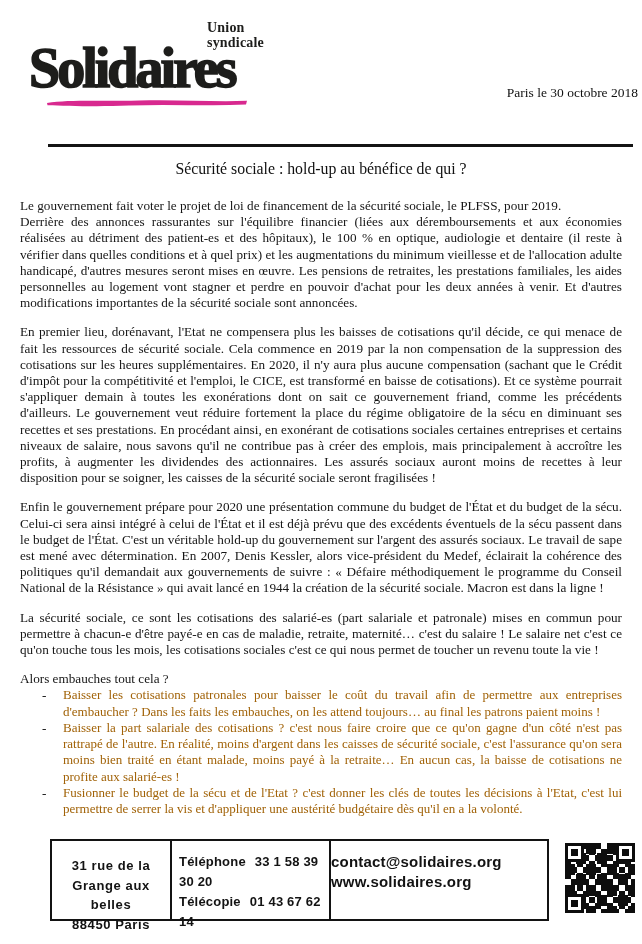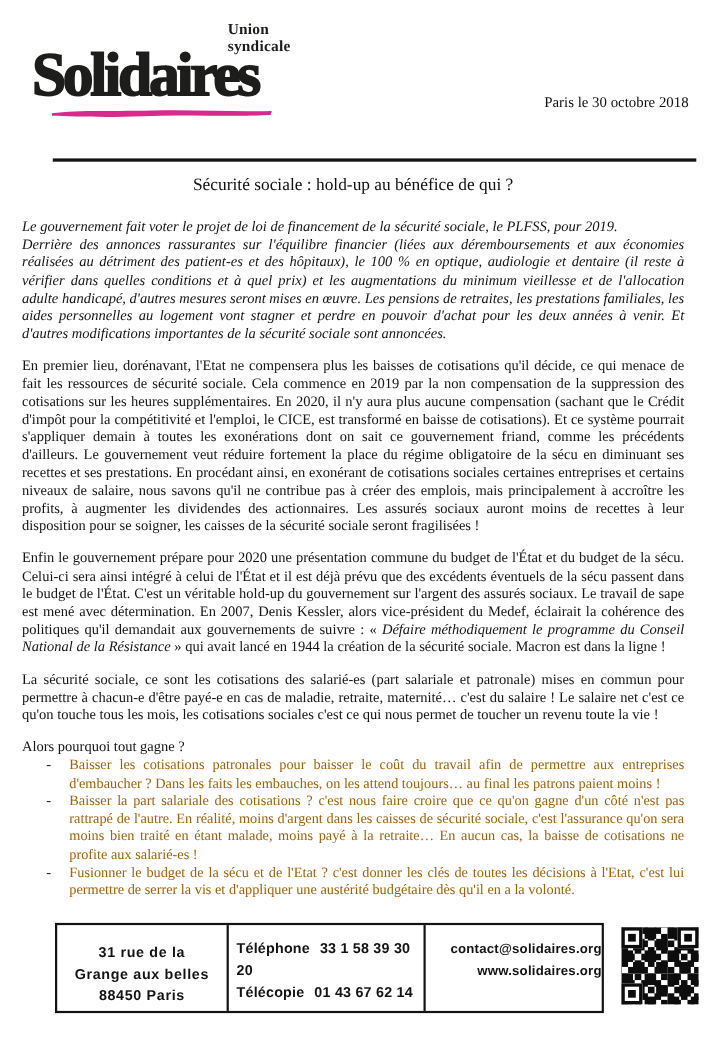--- a/index.html
+++ b/index.html
@@ -20,68 +20,68 @@
     -webkit-text-stroke:1.6px #1d1d1b;
     font-family:"Liberation Serif", serif;
   }
   .logo-sup {
     position:absolute; left:207px; top:20px;
     font-size:14px; font-weight:bold; line-height:1.1;
     color:#1d1d1b; letter-spacing:0.2px;
   }
   .logo-stroke { position:absolute; left:44px; top:96px; width:206px; height:13px; }
   .date-line {
-    position:absolute; top:85px; right:16px;
+    position:absolute; top:85px; right:4px;
     font-size:13.5px; color:#111;
   }
   .rule {
     position:absolute; top:144px; left:48px; width:585px; height:3px;
     background:#141414;
   }
 
   
   .doc { position:absolute; top:160px; left:20px; width:602px; }
   .doc-title {
     text-align:center; font-weight:normal; font-size:15.8px;
     margin-bottom:20px; color:#101010;
   }
   .para {
     font-size:13.2px; line-height:16.2px; text-align:justify;
     margin-bottom:13px; color:#151515;
   }
-  .italic { font-style:italic; }
+  .italic { }
   .question { margin-bottom:0; }
   .bullets { margin-bottom:13px; }
   .bullet { display:flex; padding-left:22px; }
   .bullet-marker {
     width:21px; flex:0 0 21px; font-size:13.2px; line-height:16.2px;
   }
   .bullet-text {
     flex:1; font-size:13px; line-height:16.2px; text-align:justify; color:#a16207;
   }
 
   
   .footer-box {
     position:absolute; left:50px; top:839px; width:499px; height:82px;
     border:2px solid #131313; display:flex;
     font-family:"Liberation Sans", sans-serif; font-weight:bold;
     color:#131313;
   }
   .fcol { padding-top:11px; }
   .fcol-address {
-    width:156px; border-right:2px solid #131313;
+    width:120px; border-right:2px solid #131313;
     text-align:center; font-size:13px; line-height:19.5px;
     letter-spacing:0.6px; padding-top:15px;
   }
   .fcol-phone {
-    width:179px; border-right:2px solid #131313;
+    width:159px; border-right:2px solid #131313;
     font-size:13px; line-height:20px; padding-left:7px; letter-spacing:0.2px;
   }
   .fcol-web {
-    flex:1; text-align:right; font-size:12px; line-height:20px; letter-spacing:0.2px;
+    flex:1; text-align:left; font-size:15px; line-height:20px; letter-spacing:0.2px;
   }
   .phone-row .num { margin-left:9px; }
 
   
   .qr {
     position:absolute; left:565px; top:843px; width:70px; height:70px;
     background-color:#fff;
     background-image:
       conic-gradient(#0d0d0d 90deg, transparent 90deg 180deg, #0d0d0d 180deg 270deg, transparent 270deg),
       conic-gradient(transparent 90deg, #0d0d0d 90deg 180deg, transparent 180deg 270deg, #0d0d0d 270deg);
@@ -116,21 +116,21 @@
   <div class="doc-title">Sécurité sociale : hold-up au bénéfice de qui ?</div>
 
   <p class="para italic"><span>Le gouvernement fait voter le projet de loi de financement de la sécurité sociale, le PLFSS, pour 2019.</span><br><span>Derrière des annonces rassurantes sur l'équilibre financier (liées aux déremboursements et aux économies réalisées au détriment des patient-es et des hôpitaux), le 100 % en optique, audiologie et dentaire (il reste à vérifier dans quelles conditions et à quel prix) et les augmentations du minimum vieillesse et de l'allocation adulte handicapé, d'autres mesures seront mises en œuvre. Les pensions de retraites, les prestations familiales, les aides personnelles au logement vont stagner et perdre en pouvoir d'achat pour les deux années à venir. Et d'autres modifications importantes de la sécurité sociale sont annoncées.</span></p>
 
   <p class="para">En premier lieu, dorénavant, l'Etat ne compensera plus les baisses de cotisations qu'il décide, ce qui menace de fait les ressources de sécurité sociale. Cela commence en 2019 par la non compensation de la suppression des cotisations sur les heures supplémentaires. En 2020, il n'y aura plus aucune compensation (sachant que le Crédit d'impôt pour la compétitivité et l'emploi, le CICE, est transformé en baisse de cotisations). Et ce système pourrait s'appliquer demain à toutes les exonérations dont on sait ce gouvernement friand, comme les précédents d'ailleurs. Le gouvernement veut réduire fortement la place du régime obligatoire de la sécu en diminuant ses recettes et ses prestations. En procédant ainsi, en exonérant de cotisations sociales certaines entreprises et certains niveaux de salaire, nous savons qu'il ne contribue pas à créer des emplois, mais principalement à accroître les profits, à augmenter les dividendes des actionnaires. Les assurés sociaux auront moins de recettes à leur disposition pour se soigner, les caisses de la sécurité sociale seront fragilisées !</p>
 
   <p class="para"><span>Enfin le gouvernement prépare pour 2020 une présentation commune du budget de l'État et du budget de la sécu. Celui-ci sera ainsi intégré à celui de l'État et il est déjà prévu que des excédents éventuels de la sécu passent dans le budget de l'État. C'est un véritable hold-up du gouvernement sur l'argent des assurés sociaux. Le travail de sape est mené avec détermination. En 2007, Denis Kessler, alors vice-président du Medef, éclairait la cohérence des politiques qu'il demandait aux gouvernements de suivre : « </span><span class="italic">Défaire méthodiquement le programme du Conseil National de la Résistance</span><span> » qui avait lancé en 1944 la création de la sécurité sociale. Macron est dans la ligne !</span></p>
 
   <p class="para">La sécurité sociale, ce sont les cotisations des salarié-es (part salariale et patronale) mises en commun pour permettre à chacun-e d'être payé-e en cas de maladie, retraite, maternité… c'est du salaire ! Le salaire net c'est ce qu'on touche tous les mois, les cotisations sociales c'est ce qui nous permet de toucher un revenu toute la vie !</p>
 
-  <p class="para question">Alors pourquoi tout gagne ?</p>
+  <p class="para question">Alors embauches tout cela ?</p>
 
   <div class="bullets">
     <div class="bullet">
       <span class="bullet-marker">-</span>
       <span class="bullet-text">Baisser les cotisations patronales pour baisser le coût du travail afin de permettre aux entreprises d'embaucher ? Dans les faits les embauches, on les attend toujours… au final les patrons paient moins !</span>
     </div>
     <div class="bullet">
       <span class="bullet-marker">-</span>
       <span class="bullet-text">Baisser la part salariale des cotisations ? c'est nous faire croire que ce qu'on gagne d'un côté n'est pas rattrapé de l'autre. En réalité, moins d'argent dans les caisses de sécurité sociale, c'est l'assurance qu'on sera moins bien traité en étant malade, moins payé à la retraite… En aucun cas, la baisse de cotisations ne profite aux salarié-es !</span>
     </div>

